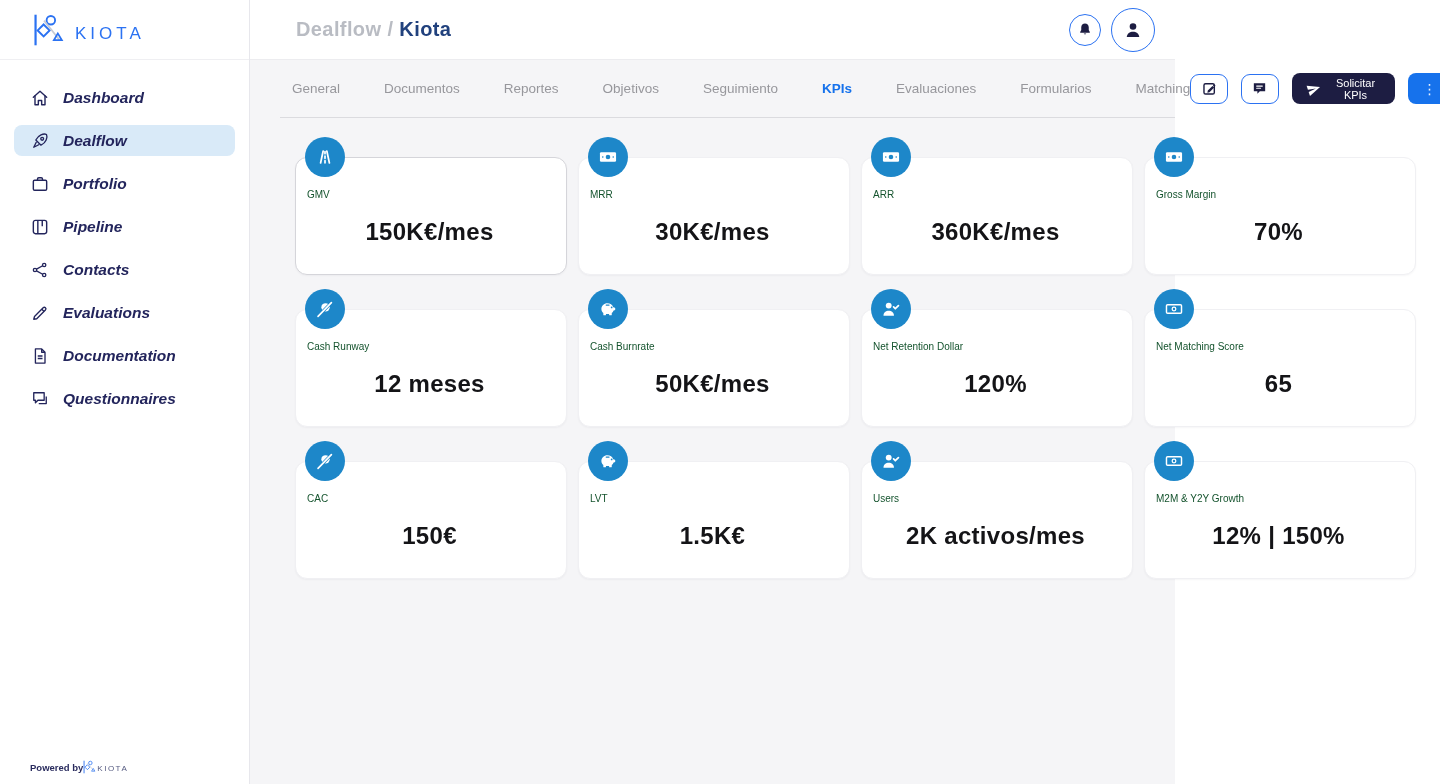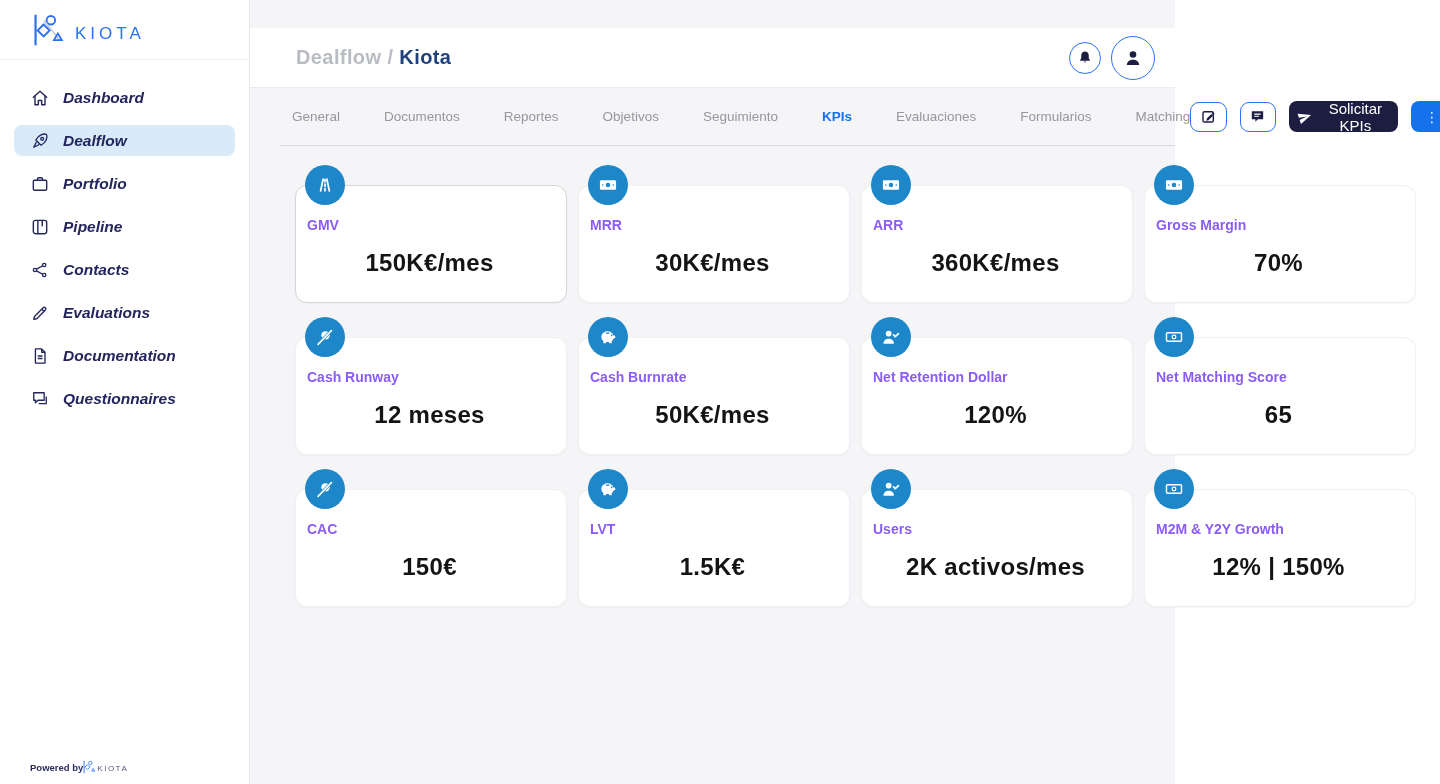--- a/index.html
+++ b/index.html
@@ -22,21 +22,21 @@
   .nav-icon { display:flex; }
   .nav-icon svg { width:20px; height:20px; display:block; }
   .sidebar-footer { padding:0 0 10px 30px; display:flex; align-items:center; 
                     color:#2a2c5e; font-size:9.5px; font-weight:700; }
   .mini-logo svg { display:block; }
   .logo-text-mini { color:#555a80; font-size:8px; letter-spacing:1.5px; font-weight:500; margin-top:3px; }
 
   
   main { flex:1; display:flex; flex-direction:column; background:#f5f5f7; min-width:0; }
   .topbar { height:60px; background:#fff; border-bottom:1px solid #ececef; display:flex;
-            align-items:center; justify-content:space-between; padding:0 20px 0 46px;margin-top:28px; }
+            align-items:center; justify-content:space-between; padding:0 20px 0 46px; }
   .breadcrumb { font-size:20px; font-weight:700; letter-spacing:.4px; }
   .crumb-section { color:#b9bcc3; cursor:pointer; }
   .crumb-current { color:#21417d; margin-left:6px; }
   .topbar-actions { display:flex; align-items:center; gap:10px; }
   .circle-btn { border:1.6px solid #2b72f2; background:#fff; border-radius:50%;
                 display:flex; align-items:center; justify-content:center; color:#1d1d42;
                 cursor:pointer; padding:0; }
   .circle-btn.small { width:32px; height:32px; }
   .circle-btn.small svg { width:18px; height:18px; }
   .circle-btn.big { width:44px; height:44px; }
@@ -47,42 +47,42 @@
             padding:0 29px 0 42px; }
   .tabs { display:flex; gap:44px; align-items:center; }
   .tab { color:#97979c; font-size:13.5px; cursor:pointer; white-space:nowrap; }
   .tab.active { color:#1672ec; font-weight:700; }
   .toolbar { display:flex; gap:13px; align-items:center; }
   .icon-btn { width:44px; height:30px; border:1.4px solid #2b72f2; border-radius:9px;
               background:#fff; color:#1d1d42; display:flex; align-items:center;
               justify-content:center; cursor:pointer; padding:0; }
   .icon-btn svg { width:17px; height:17px; }
   .btn-dark { height:31px; background:#1d1d42; color:#fff; border:none; border-radius:8px;
-              padding:0 8px; font-size:15px; display:flex; align-items:center; gap:8px;
+              padding:0 14px; font-size:11px; display:flex; align-items:center; gap:8px;
               cursor:pointer; font-family:inherit; }
   .btn-dark svg { width:16px; height:16px; }
   .btn-primary { height:31px; background:#1672ec; color:#fff; border:none; border-radius:8px;
                  padding:0 14px; font-size:13.5px; display:flex; align-items:center; gap:10px;
                  cursor:pointer; font-family:inherit; }
   .dots { font-size:14px; opacity:.9; }
   .tab-divider { height:1px; background:#dbdbdf; margin-left:30px; }
 
   
   .kpi-grid { display:grid; grid-template-columns:repeat(4,272px); column-gap:11px;
               row-gap:14px; padding:19px 0 0 45px; }
   .kpi-cell { position:relative; padding-top:20px; height:138px; }
   .kpi-badge { position:absolute; top:0; left:10px; width:40px; height:40px; border-radius:50%;
                background:#1d87c9; display:flex; align-items:center; justify-content:center;
                z-index:2; }
   .kpi-badge svg { width:22px; height:22px; }
   .kpi-card { background:#fff; border-radius:12px; height:118px; border:1px solid #f0f0f3;
               box-shadow:0 1px 2px rgba(30,30,60,.04); display:flex; flex-direction:column;
               padding:31px 14px 10px 11px; cursor:pointer; }
   .kpi-card.highlighted { border:1px solid #d5d5da; }
-  .kpi-label { font-size:14px; color:#8b5cf6;font-weight:bold; }
+  .kpi-label { font-size:10px; color:#14532d; }
   .kpi-value { flex:1; display:flex; align-items:center; justify-content:center;
                font-size:24px; font-weight:700; color:#141417; letter-spacing:.3px; }
 </style>
 </head>
 <body>
 
 <svg width="0" height="0" style="position:absolute" aria-hidden="true">
   <defs>
     <g id="i-home" fill="none" stroke="currentColor" stroke-width="1.7" stroke-linecap="round" stroke-linejoin="round">
       <path d="M4 11 L12 4 L20 11"></path>

